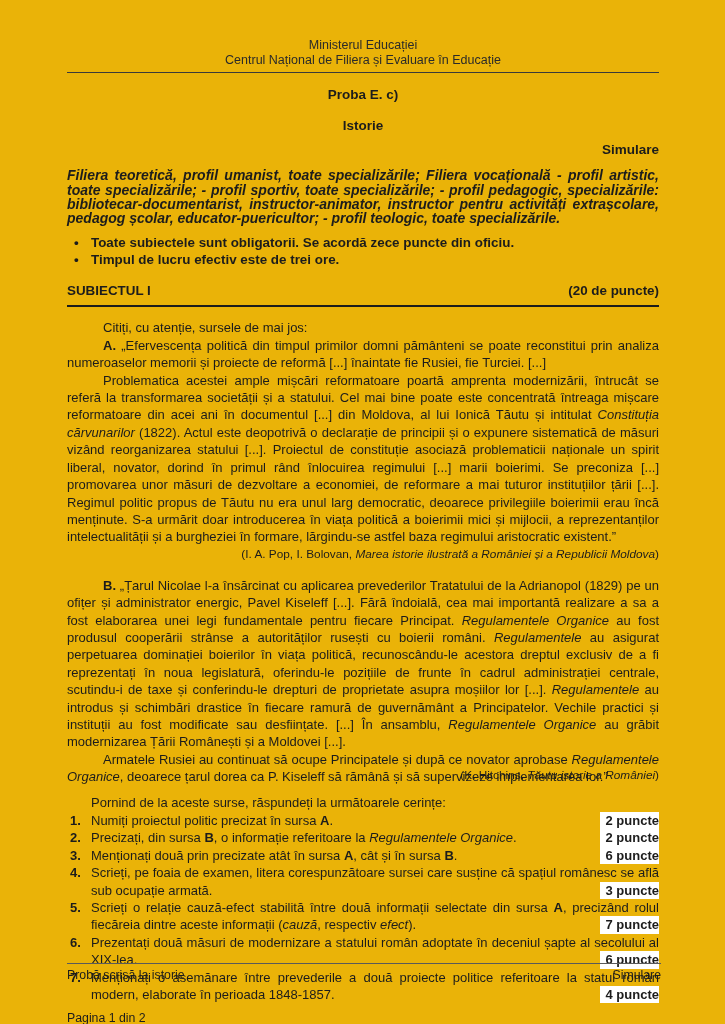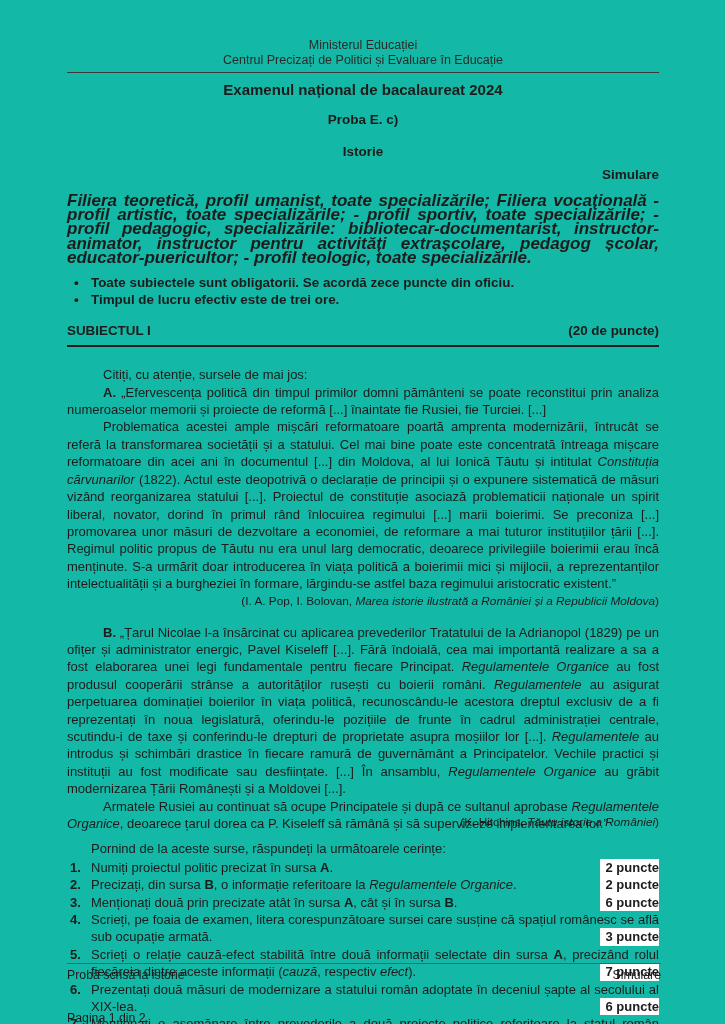--- a/index.html
+++ b/index.html
@@ -1,58 +1,58 @@
 <!DOCTYPE html>
 <html lang="ro"><head>
 <meta charset="utf-8">
 <style>
   * { margin: 0; padding: 0; box-sizing: border-box; }
   html, body { background: #ffffff; }
   .page {
     width: 725px;
     height: 1024px;
     position: relative;
-    background: #14b8a6;
+    background: #eab308;
     color: #1c1c1c;
     font-family: "Liberation Sans", sans-serif;
     font-size: 13px;
     line-height: 17.4px;
     padding: 38px 66px 0 67px;
     overflow: hidden;
   }
   .t-center { text-align: center; }
   .hdr-small { font-size: 12.5px; line-height: 15px; color: #2a2a2a; }
   .hdr-rule { border-bottom: 1px solid #3a3a3a; margin-top: 4px; }
   .hdr-title { font-weight: bold; font-size: 15px; margin-top: 8px; }
   .hdr-proba { font-weight: bold; font-size: 13.5px; margin-top: 13px; }
   .hdr-subject { font-weight: bold; font-size: 13.5px; margin-top: 14px; }
   .hdr-session { font-weight: bold; font-size: 13.5px; text-align: right; margin-top: 6px; }
   .filiera {
     margin-top: 10px;
-    font-size: 17px;
+    font-size: 14px;
     line-height: 14.4px;
     font-weight: bold;
     font-style: italic;
     text-align: justify;
   }
   .rules { list-style: none; margin-top: 8px; font-weight: bold; font-size: 13.4px; line-height: 17.6px; }
   .rules li { position: relative; padding-left: 24px; }
   .rules .bullet { position: absolute; left: 7px; top: 0; }
   .subj-head {
     display: flex;
     justify-content: space-between;
     font-weight: bold;
     font-size: 13.4px;
     margin-top: 13px;
     padding-bottom: 6px;
     border-bottom: 2px solid #1c1c1c;
   }
   .para { text-align: justify; }
   .indent { text-indent: 36px; }
-  .mt-small { margin-top: 19px; }
+  .mt-small { margin-top: 12px; }
   .citation { text-align: right; font-size: 11.8px; line-height: 16px; }
   .gap-top { margin-top: 15px; }
   .para-wrap { position: relative; }
   .citation-inline { position: absolute; right: 0; bottom: 1px; font-size: 11.8px; }
   .questions-intro { margin-top: 8px; text-indent: 24px; }
   .questions { margin-top: 1px; }
   .q-item { display: flex; }
   .q-num { flex: none; width: 24px; padding-left: 3px; font-weight: bold; }
   .q-body { flex: 1; text-align: justify; position: relative; }
   .q-points { position: absolute; right: 0; bottom: 0; font-weight: bold; background: #ffffff; padding-left: 6px; }
@@ -61,23 +61,22 @@
   .footer-row { display: flex; justify-content: space-between; padding-top: 3px; }
   .footer-page { margin-top: 26px; }
 </style>
 </head>
 <body>
 
 <div class="page">
 
   <header>
     <div class="hdr-small t-center">Ministerul Educației</div>
-    <div class="hdr-small t-center">Centrul Precizați de Politici și Evaluare în Educație</div>
+    <div class="hdr-small t-center">Centrul Național de Filiera și Evaluare în Educație</div>
     <div class="hdr-rule"></div>
-    <div class="hdr-title t-center">Examenul național de bacalaureat 2024</div>
     <div class="hdr-proba t-center">Proba E. c)</div>
     <div class="hdr-subject t-center">Istorie</div>
     <div class="hdr-session">Simulare</div>
   </header>
 
   <p class="filiera">Filiera teoretică, profil umanist, toate specializările; Filiera vocațională - profil artistic, toate specializările; - profil sportiv, toate specializările; - profil pedagogic, specializările: bibliotecar-documentarist, instructor-animator, instructor pentru activități extrașcolare, pedagog școlar, educator-puericultor; - profil teologic, toate specializările.</p>
 
   <ul class="rules">
     <li>
       <span class="bullet">•</span>
@@ -95,21 +94,21 @@
   </div>
 
   <p class="para indent mt-small">Citiți, cu atenție, sursele de mai jos:</p>
 
   <p class="para indent"><span style="font-weight: bold;">A.</span><span> „Efervescența politică din timpul primilor domni pământeni se poate reconstitui prin analiza numeroaselor memorii și proiecte de reformă [...] înaintate fie Rusiei, fie Turciei. [...]</span></p>
   <p class="para indent"><span>Problematica acestei ample mișcări reformatoare poartă amprenta modernizării, întrucât se referă la transformarea societății și a statului. Cel mai bine poate este concentrată întreaga mișcare reformatoare din acei ani în documentul [...] din Moldova, al lui Ionică Tăutu și intitulat </span><span style="font-style: italic;">Constituția cărvunarilor</span><span> (1822). Actul este deopotrivă o declarație de principii și o expunere sistematică de măsuri vizând reorganizarea statului [...]. Proiectul de constituție asociază problematicii naționale un spirit liberal, novator, dorind în primul rând înlocuirea regimului [...] marii boierimi. Se preconiza [...] promovarea unor măsuri de dezvoltare a economiei, de reformare a mai tuturor instituțiilor țării [...]. Regimul politic propus de Tăutu nu era unul larg democratic, deoarece privilegiile boierimii erau încă menținute. S-a urmărit doar introducerea în viața politică a boierimii mici și mijlocii, a reprezentanților intelectualității și a burgheziei în formare, lărgindu-se astfel baza regimului aristocratic existent.”</span></p>
   <p class="citation"><span>(I. A. Pop, I. Bolovan, </span><span style="font-style: italic;">Marea istorie ilustrată a României și a Republicii Moldova</span><span>)</span></p>
 
   <p class="para indent gap-top"><span style="font-weight: bold;">B.</span><span> „Țarul Nicolae l-a însărcinat cu aplicarea prevederilor Tratatului de la Adrianopol (1829) pe un ofițer și administrator energic, Pavel Kiseleff [...]. Fără îndoială, cea mai importantă realizare a sa a fost elaborarea unei legi fundamentale pentru fiecare Principat. </span><span style="font-style: italic;">Regulamentele Organice</span><span> au fost produsul cooperării strânse a autorităților rusești cu boierii români. </span><span style="font-style: italic;">Regulamentele</span><span> au asigurat perpetuarea dominației boierilor în viața politică, recunoscându-le acestora dreptul exclusiv de a fi reprezentați în noua legislatură, oferindu-le pozițiile de frunte în cadrul administrației centrale, scutindu-i de taxe și conferindu-le drepturi de proprietate asupra moșiilor lor [...]. </span><span style="font-style: italic;">Regulamentele</span><span> au introdus și schimbări drastice în fiecare ramură de guvernământ a Principatelor. Vechile practici și instituții au fost modificate sau desființate. [...] În ansamblu, </span><span style="font-style: italic;">Regulamentele Organice</span><span> au grăbit modernizarea Țării Românești și a Moldovei [...].</span></p>
   <div class="para-wrap">
-    <p class="para indent"><span>Armatele Rusiei au continuat să ocupe Principatele și după ce sultanul aprobase </span><span style="font-style: italic;">Regulamentele Organice</span><span>, deoarece țarul dorea ca P. Kiseleff să rămână și să supervizeze implementarea lor.”</span></p>
+    <p class="para indent"><span>Armatele Rusiei au continuat să ocupe Principatele și după ce novator aprobase </span><span style="font-style: italic;">Regulamentele Organice</span><span>, deoarece țarul dorea ca P. Kiseleff să rămână și să supervizeze implementarea lor.”</span></p>
     <span class="citation-inline"><span>(K. Hitchins, </span><span style="font-style: italic;">Tăutu istorie a României</span><span>)</span></span>
   </div>
 
   <p class="questions-intro">Pornind de la aceste surse, răspundeți la următoarele cerințe:</p>
 
   <div class="questions">
     <div class="q-item">
       <span class="q-num">1.</span>
       <div class="q-body">
         <span class="q-points">2 puncte</span>

